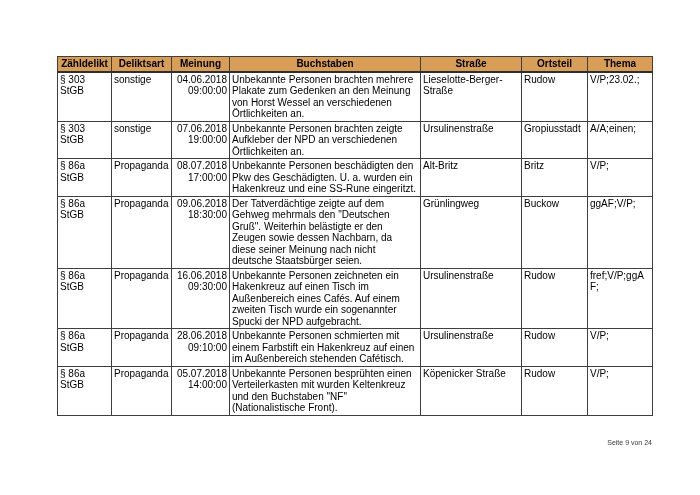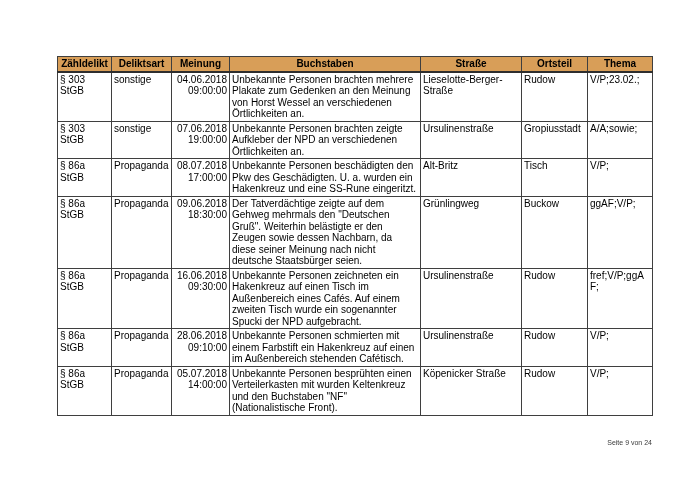--- a/index.html
+++ b/index.html
@@ -99,32 +99,32 @@
     <tr>
       <td>§ 303 StGB</td>
       <td>sonstige</td>
       <td class="tatzeit">
         <div>07.06.2018</div>
         <div>19:00:00</div>
       </td>
       <td>Unbekannte Personen brachten zeigte Aufkleber der NPD an verschiedenen Örtlichkeiten an.</td>
       <td>Ursulinenstraße</td>
       <td>Gropiusstadt</td>
-      <td>A/A;sowie;</td>
+      <td>A/A;einen;</td>
     </tr>
     <tr>
       <td>§ 86a StGB</td>
       <td>Propaganda</td>
       <td class="tatzeit">
         <div>08.07.2018</div>
         <div>17:00:00</div>
       </td>
       <td>Unbekannte Personen beschädigten den Pkw des Geschädigten. U. a. wurden ein Hakenkreuz und eine SS-Rune eingeritzt.</td>
       <td>Alt-Britz</td>
-      <td>Tisch</td>
+      <td>Britz</td>
       <td>V/P;</td>
     </tr>
     <tr>
       <td>§ 86a StGB</td>
       <td>Propaganda</td>
       <td class="tatzeit">
         <div>09.06.2018</div>
         <div>18:30:00</div>
       </td>
       <td>Der Tatverdächtige zeigte auf dem Gehweg mehrmals den "Deutschen Gruß". Weiterhin belästigte er den Zeugen sowie dessen Nachbarn, da diese seiner Meinung nach nicht deutsche Staatsbürger seien.</td>

